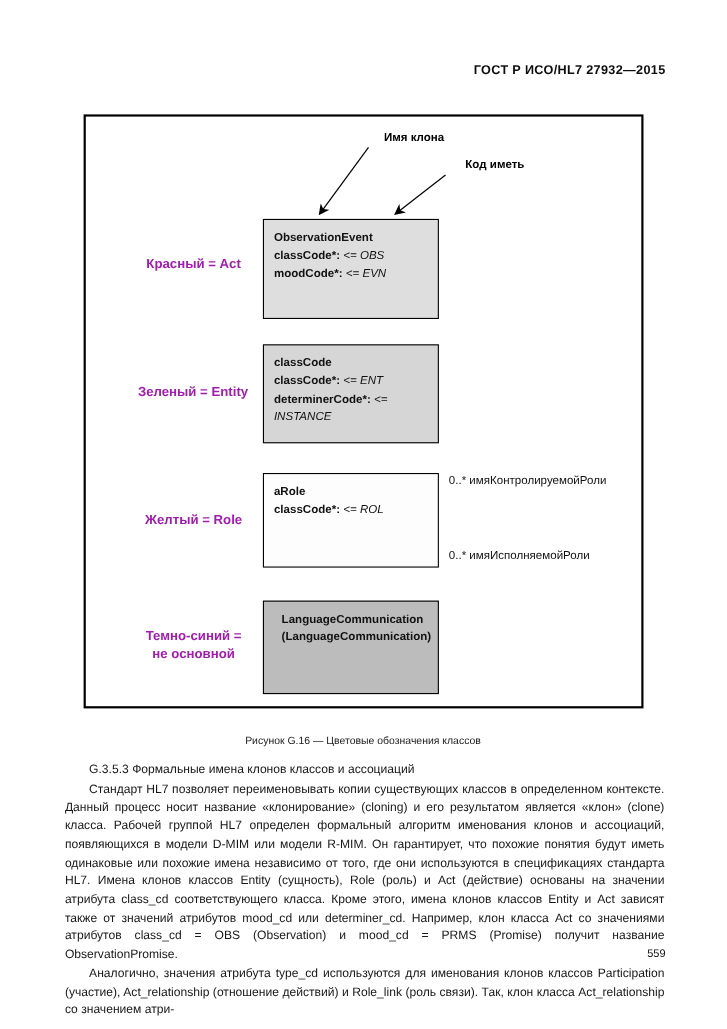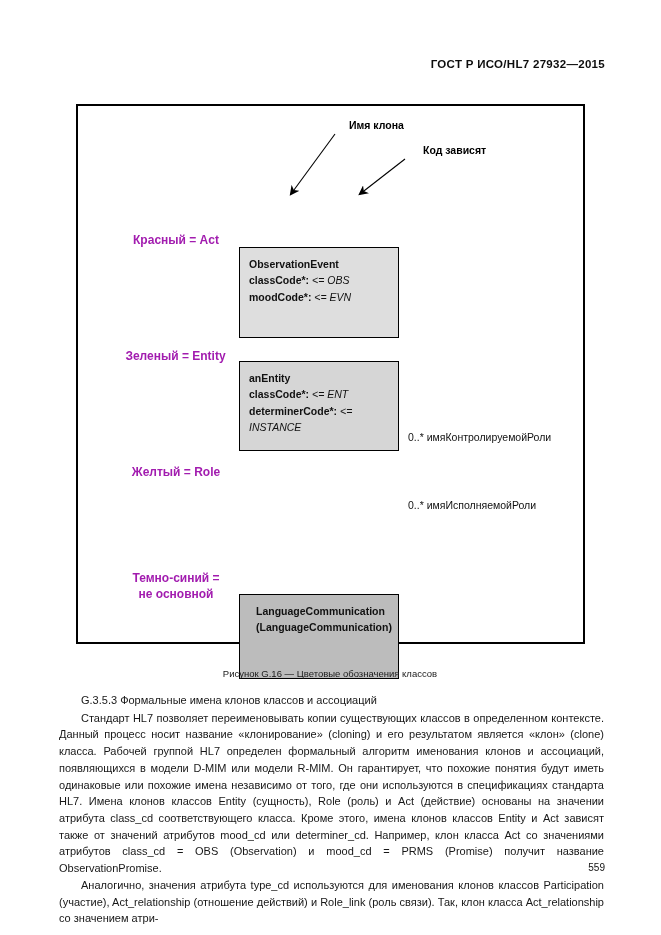--- a/index.html
+++ b/index.html
@@ -59,21 +59,20 @@
   
   .class-box {
     position: absolute;
     box-sizing: border-box;
     border: 1.5px solid #000000;
     padding: 8px 9px 0 9px;
     font-size: 10.5px;
     line-height: 1.55;
     color: #111111;
     overflow: hidden;
-    margin-top: 48px;
   }
   .class-box .cls-name {
     font-weight: bold;
     white-space: nowrap;
   }
   .class-box .cls-attr {
     font-weight: bold;
     white-space: nowrap;
   }
   .class-box .cls-attr i,
@@ -169,41 +168,45 @@
     <defs>
       <marker id="ah" markerWidth="9" markerHeight="9" refX="7" refY="4.5" orient="auto">
         <path d="M0,0 L9,4.5 L0,9 L2.6,4.5 Z" fill="#000000"></path>
       </marker>
     </defs>
     <line x1="257" y1="28" x2="213" y2="88" stroke="#000000" stroke-width="1.1" marker-end="url(#ah)"></line>
     <line x1="327" y1="53" x2="282" y2="88" stroke="#000000" stroke-width="1.1" marker-end="url(#ah)"></line>
   </svg>
 
   <span class="callout callout-clone-name">Имя клона</span>
-  <span class="callout callout-class-code">Код зависят</span>
+  <span class="callout callout-class-code">Код иметь</span>
 
   <div class="legend-label legend-act">Красный = Act</div>
   <div class="legend-label legend-role">Желтый = Role</div>
   <div class="legend-label legend-entity">Зеленый = Entity</div>
   <div class="legend-label legend-other">Темно-синий =
 не основной</div>
 
   <div class="class-box box-observation" style="background: rgb(222, 222, 222);">
     <div class="cls-name">ObservationEvent</div>
     <div class="cls-attr"><span>classCode*: </span><span class="cls-val">&lt;= OBS</span></div>
     <div class="cls-attr"><span>moodCode*: </span><span class="cls-val">&lt;= EVN</span></div>
   </div>
 
   <div class="class-box box-entity" style="background: rgb(214, 214, 214);">
-    <div class="cls-name">anEntity</div>
+    <div class="cls-name">classCode</div>
     <div class="cls-attr"><span>classCode*: </span><span class="cls-val">&lt;= ENT</span></div>
     <div class="cls-attr"><span>determinerCode*: </span><span class="cls-val">&lt;=</span></div>
     <div class="cls-val">INSTANCE</div>
   </div>
 
+  <div class="class-box box-role" style="background: rgb(253, 253, 253);">
+    <div class="cls-name">aRole</div>
+    <div class="cls-attr"><span>classCode*: </span><span class="cls-val">&lt;= ROL</span></div>
+  </div>
 
   <div class="class-box box-language" style="background: rgb(188, 188, 188); padding-left: 16px;">
     <div class="cls-name">LanguageCommunication</div>
     <div class="cls-name">(LanguageCommunication)</div>
   </div>
 
   <span class="mult mult-controlled">0..* имяКонтролируемойРоли</span>
   <span class="mult mult-played">0..* имяИсполняемойРоли</span>
 </div>
 

